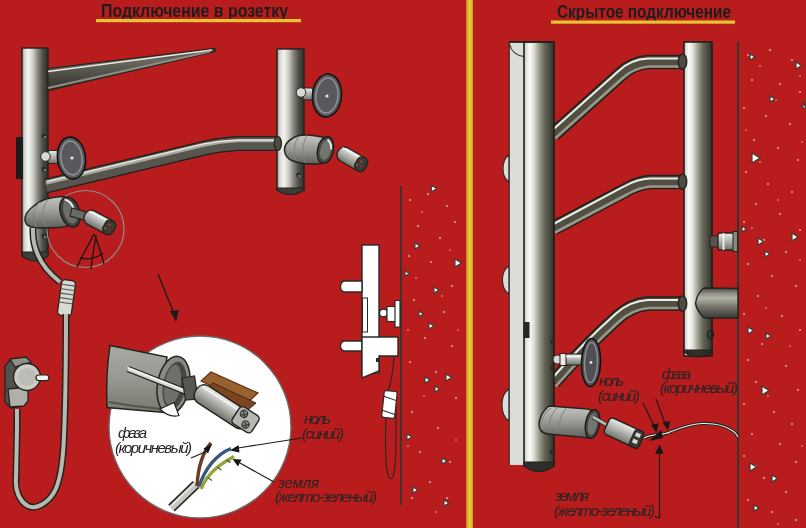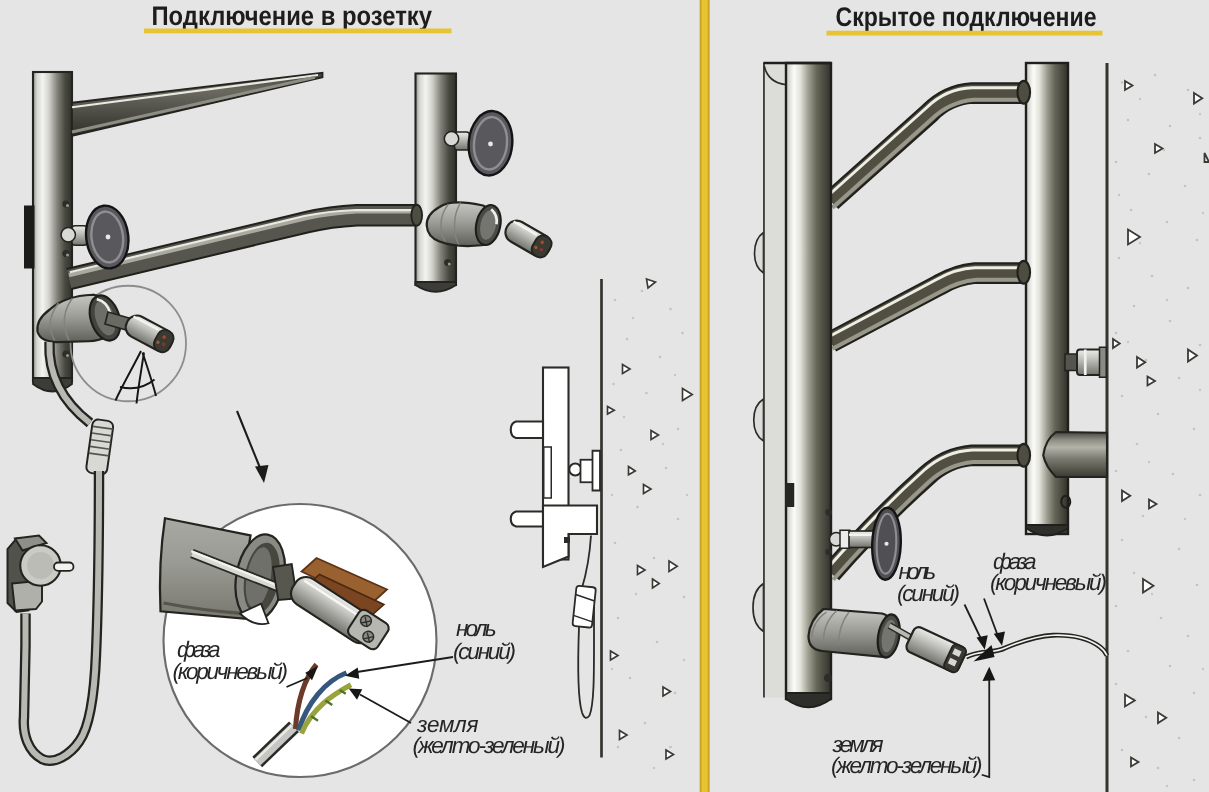--- a/index.html
+++ b/index.html
@@ -1,15 +1,15 @@
 <!DOCTYPE html>
 <html><head><meta charset="utf-8">
 <style>
 html,body{margin:0;padding:0;background:#fff;}
-#c{position:relative;width:806px;height:528px;overflow:hidden;background:#e5e5e5;}
+#c{position:relative;width:806px;height:528px;overflow:hidden;background:#b91c1c;}
 text{font-family:"Liberation Sans",sans-serif;}
 .lbl{font-style:italic;font-size:15px;fill:#252525;}
 .ttl{font-weight:bold;font-size:18px;fill:#1d1d1d;}
 </style></head>
 <body>
 <div id="c">
 <svg width="806" height="528" viewBox="0 0 806 528">
 <defs>
 <linearGradient id="gPost" x1="0" y1="0" x2="1" y2="0">
  <stop offset="0" stop-color="#90908a"></stop>

